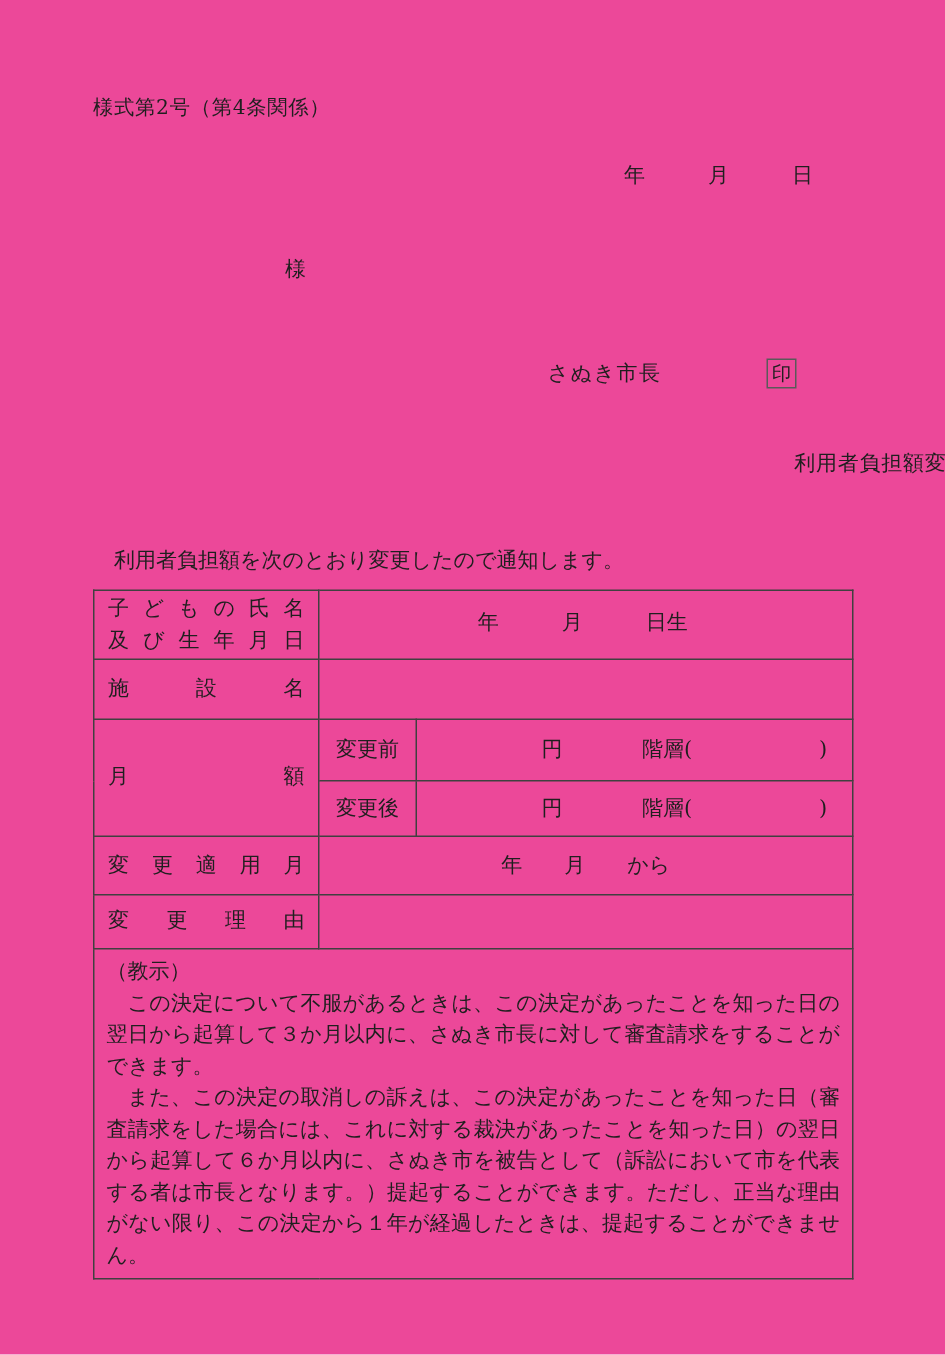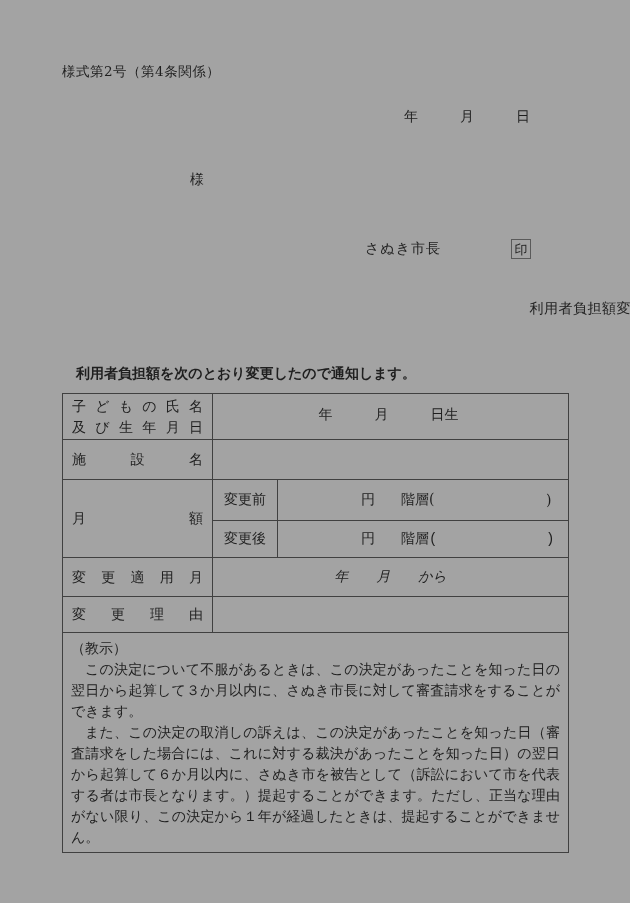--- a/index.html
+++ b/index.html
@@ -5,62 +5,62 @@
   * { margin:0; padding:0; box-sizing:border-box; }
   html,body { background:#ffffff; }
   body {
     font-family: "DejaVu Serif", "Liberation Serif", serif;
     color:#1f1f1f;
     -webkit-font-smoothing: antialiased;
   }
   .page {
     position:relative;
     width:630px; height:903px;
-    background:#a3a3a3;
+    background:#ec4899;
     overflow:hidden;
     font-size:14px;
   }
 
   
   .form-number { position:absolute; left:62px; top:63px; font-size:13.5px; letter-spacing:0.5px; }
-  .issue-date  { position:absolute; left:404px; top:108px; }
+  .issue-date  { position:absolute; left:416px; top:108px; }
   .addressee   { position:absolute; left:190px; top:171px; }
   .sender      { position:absolute; left:365px; top:240px; letter-spacing:1px;text-align:center; }
   .seal-box    {
     position:absolute; left:511px; top:239px;
     width:20px; height:20px; line-height:19px;
     border:1px solid #5a5a5a;
     text-align:center; font-size:13px;
   }
   .doc-title { position:absolute; left:16px; top:300px; width:100%; text-align:right; letter-spacing:0.5px;margin-left:43px; }
-  .intro     { position:absolute; left:62px; top:365px; width:506px; text-indent:1em;font-weight:bold; }
+  .intro     { position:absolute; left:62px; top:365px; width:506px; text-indent:1em; }
 
   
   table.notice-table {
     position:absolute; left:62px; top:393px;
     width:506px;
     border-collapse:collapse;
     table-layout:fixed;
     font-size:14px;
   }
   .notice-table td { border:1px solid #404040; vertical-align:middle; }
 
   .label-cell { padding:0 9px; }
   .jlabel { display:flex; justify-content:space-between; line-height:21px; }
 
   .birth-cell { vertical-align:bottom; text-align:center; padding:0 4px 4px 0; }
   .sub-cell   { text-align:center; }
 
   .amount-cell { position:relative; }
   .amount-cell span { position:absolute; top:50%; transform:translateY(-50%); white-space:nowrap; }
   .amt-yen   { left:83px; }
-  .amt-tier  { left:123px; }
+  .amt-tier  { left:150px; }
   .amt-close { left:268px; }
 
-  .apply-cell { text-align:center;font-style:italic; }
+  .apply-cell { text-align:center; }
 
   .notice-cell { padding:5px 8px 4px 8px; vertical-align:top;font-family:Liberation Serif, serif; }
   .notice-cell .heading { line-height:21px; }
   .notice-cell p {
     line-height:21px;
     text-indent:1em;
     text-align:justify;
   }
 </style>
 </head>
@@ -139,21 +139,21 @@
       <td class="sub-cell">
         <span>変更前</span>
       </td>
       <td class="amount-cell">
         <span class="amt-yen">円</span>
         <span class="amt-tier">階層(</span>
         <span class="amt-close">)</span>
       </td>
     </tr>
 
-    <tr style="height:37px;font-family:Liberation Mono, monospace;">
+    <tr style="height:37px;">
       <td class="sub-cell">
         <span>変更後</span>
       </td>
       <td class="amount-cell">
         <span class="amt-yen">円</span>
         <span class="amt-tier">階層(</span>
         <span class="amt-close">)</span>
       </td>
     </tr>
 

